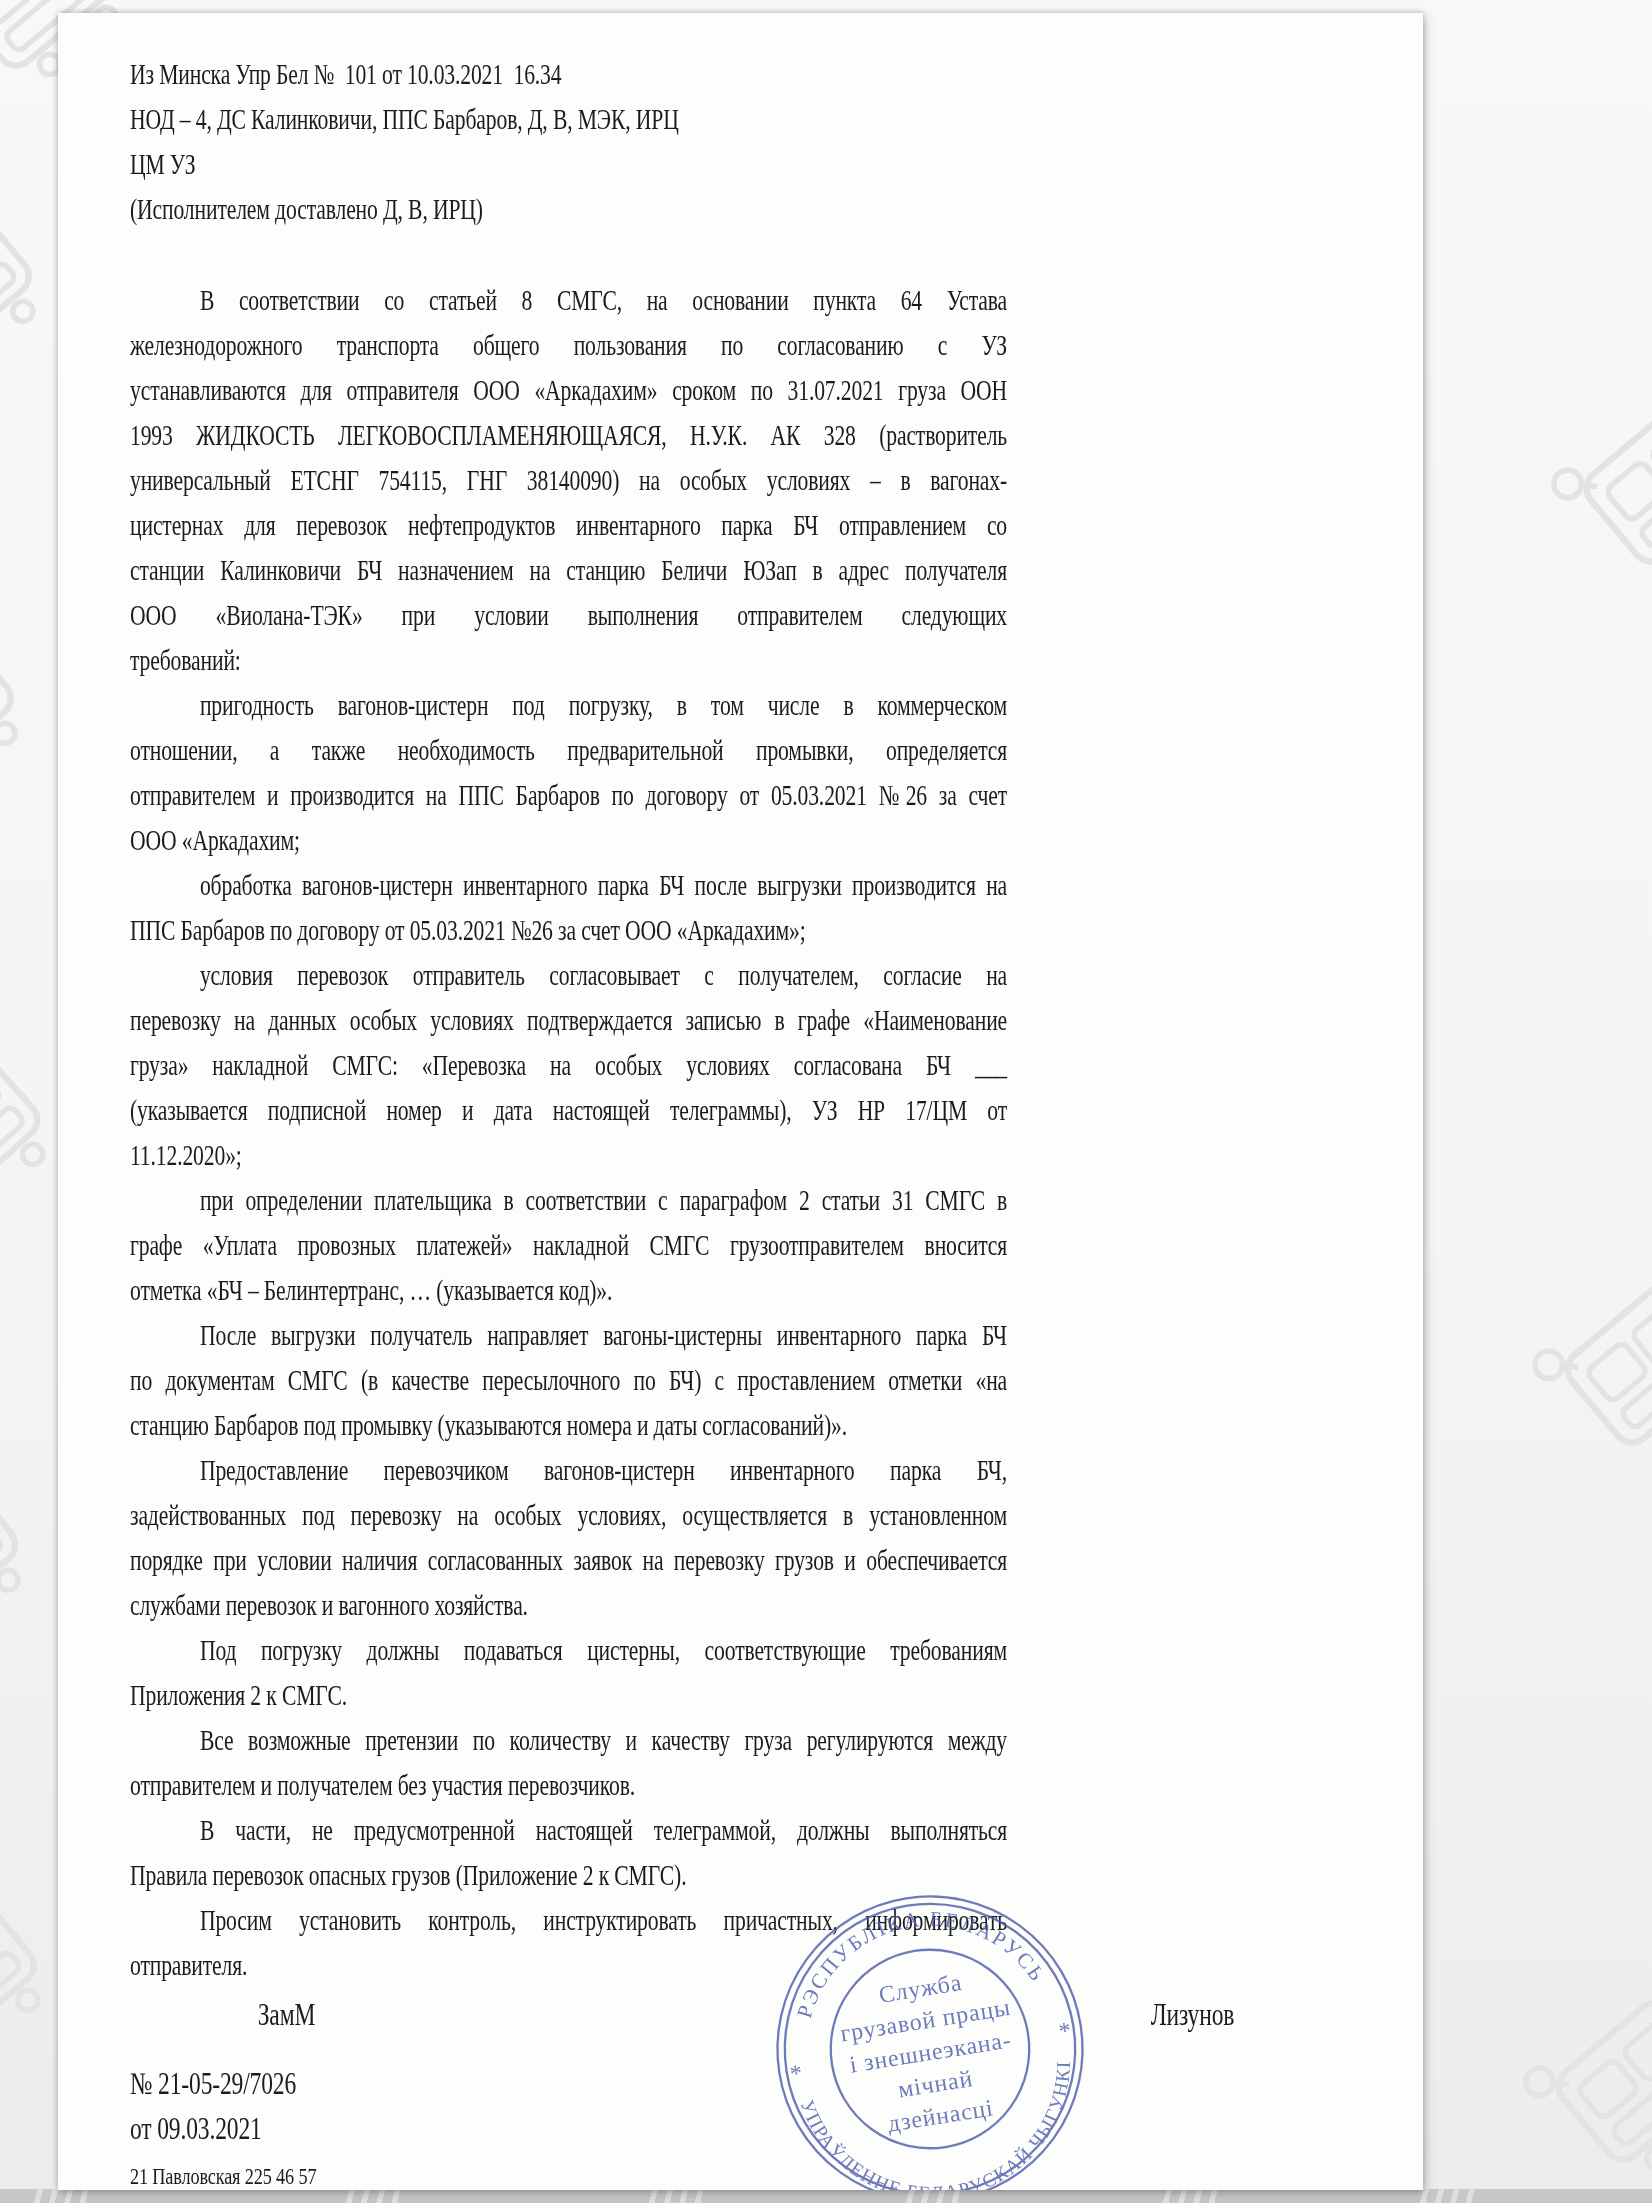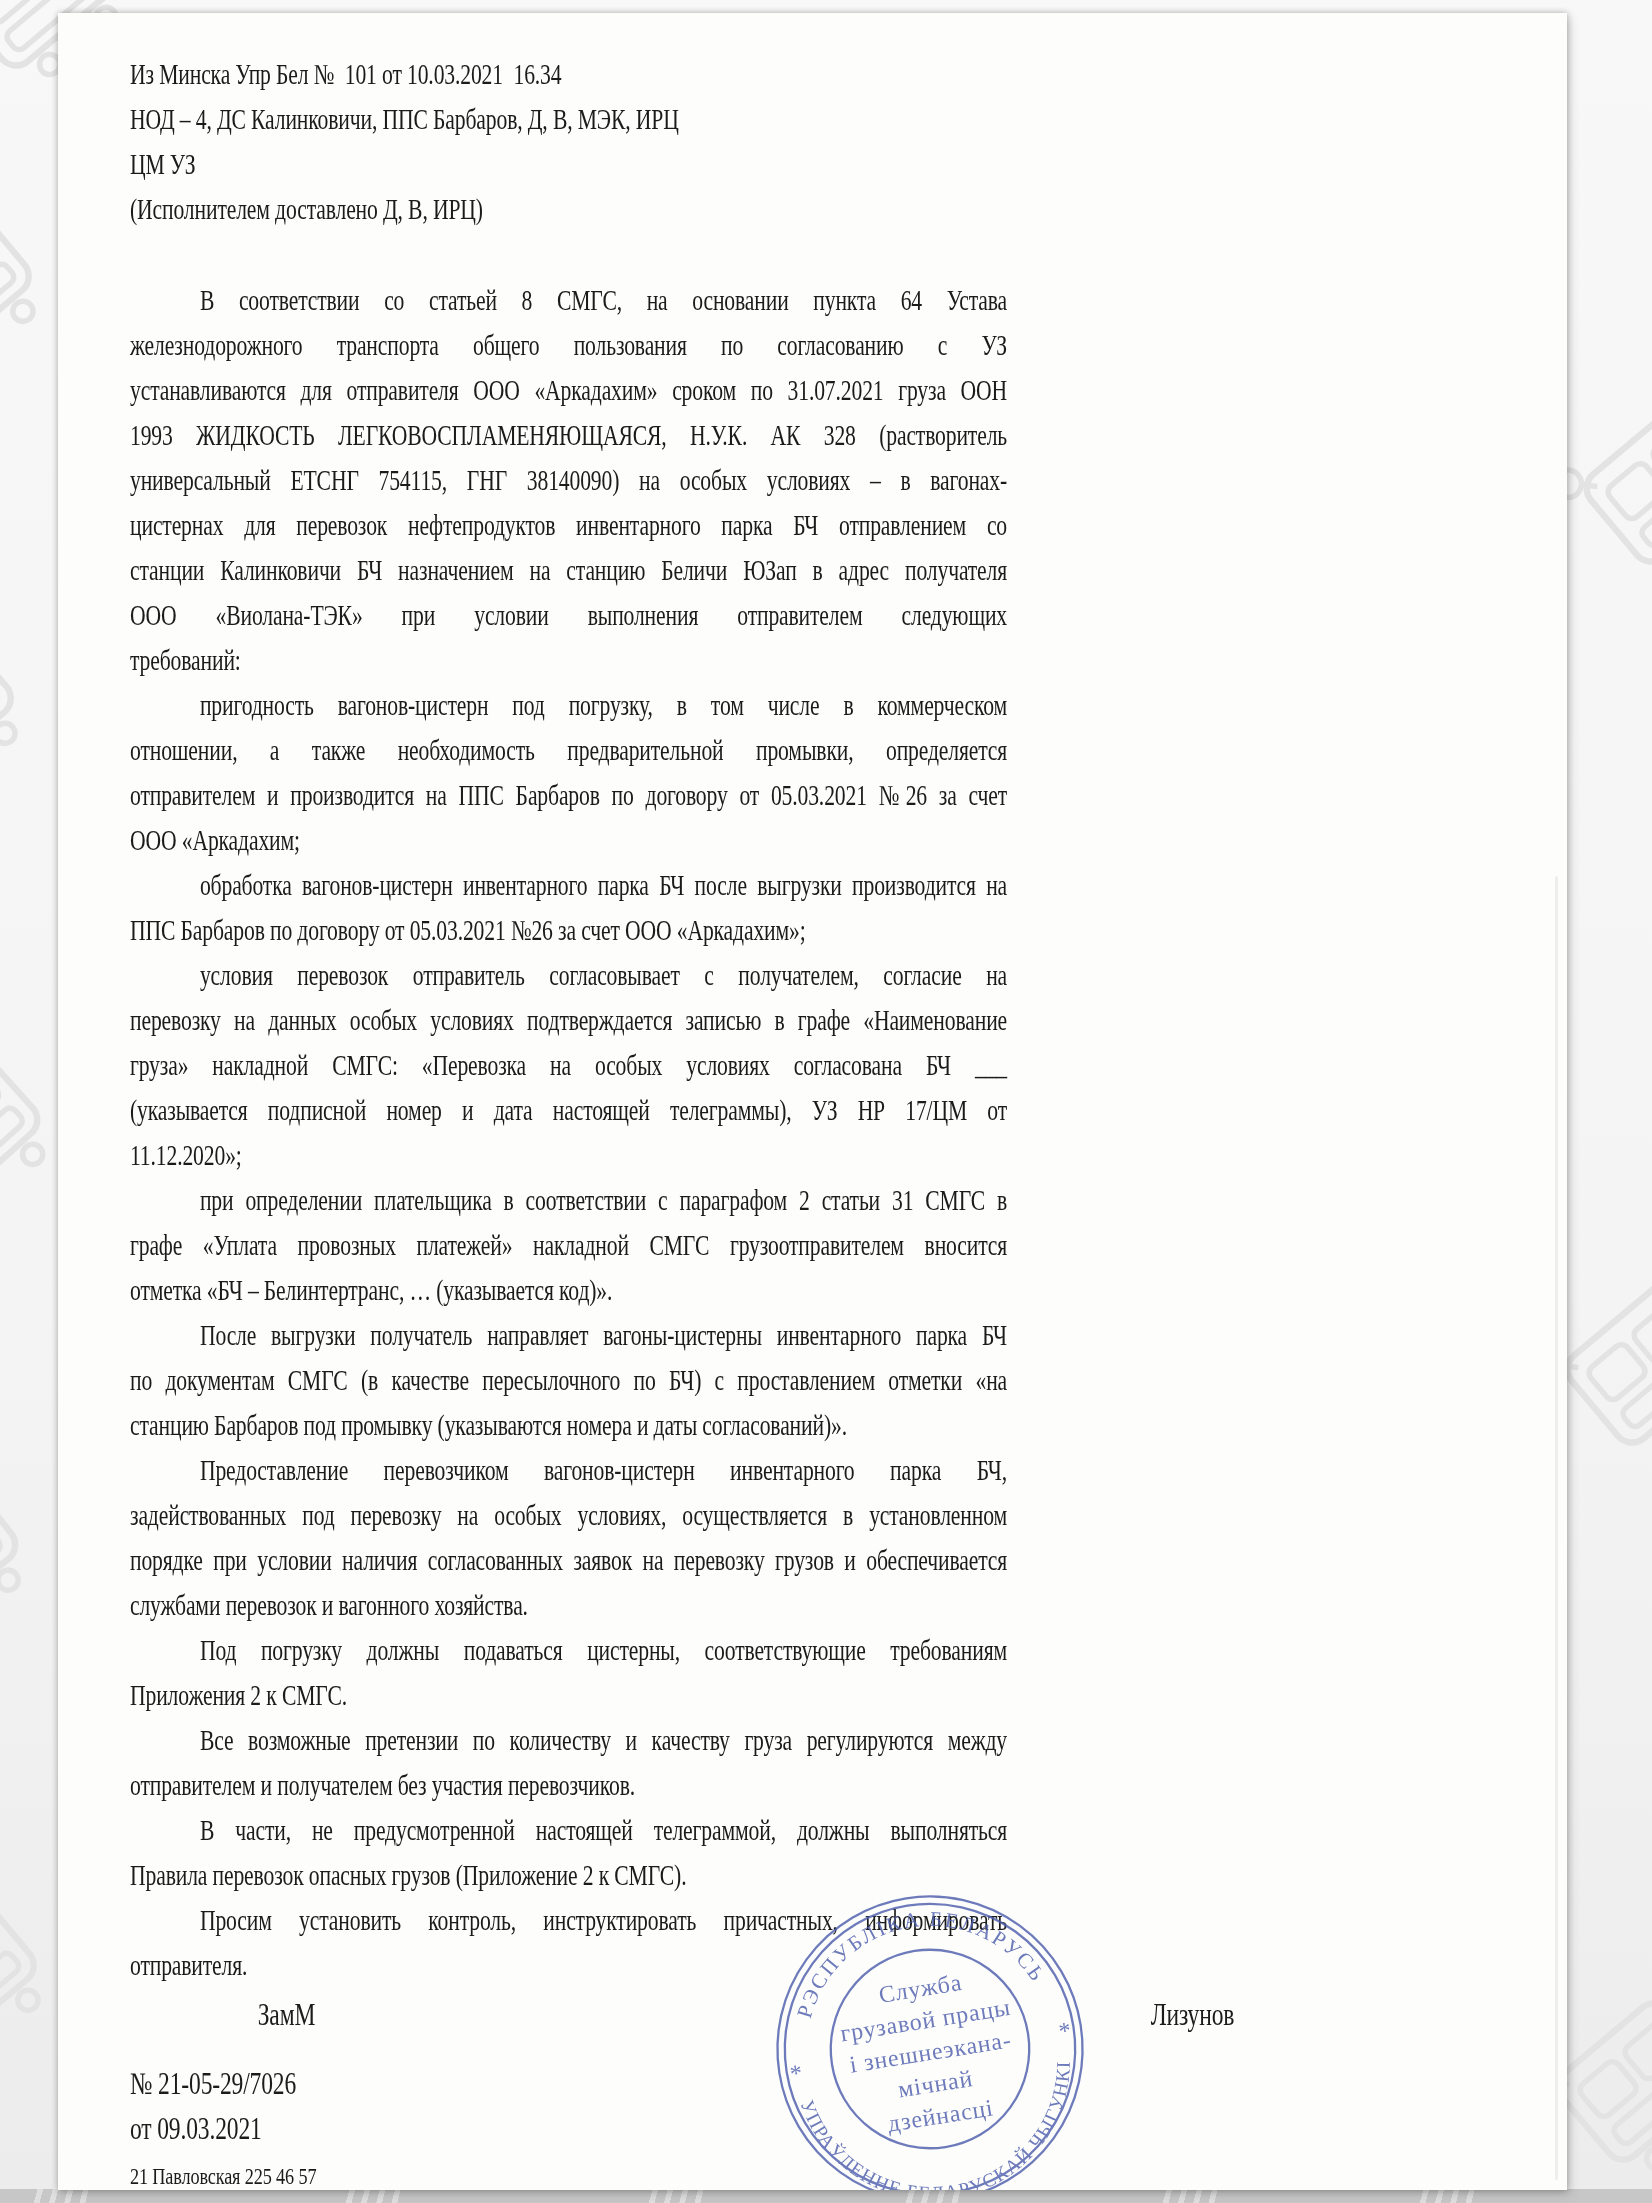--- a/index.html
+++ b/index.html
@@ -11,21 +11,21 @@
   }
   
   .wm{position:absolute;width:211px;height:211px;overflow:visible;}
   .wm use{stroke:#e3e3e3;fill:none;}
   
   .band{position:absolute;left:0;top:2189px;width:1653px;height:14.7px;background:#c7c7c7;}
   .band-stripe{position:absolute;top:0;height:100%;width:64px;
     background:repeating-linear-gradient(105deg,transparent 0 9.2px,#dfdfdf 9.2px 14.7px);}
   
   .page{
-    position:absolute;left:58px;top:13px;width:1509px;height:2177px;
+    position:absolute;left:58px;top:13px;width:1365px;height:2177px;
     background:#fdfdfc;overflow:hidden;
     box-shadow:0 0 6.4px rgba(0,0,0,.28),2.8px 3.7px 11px rgba(0,0,0,.16);
   }
   .scan-line{position:absolute;left:1497px;top:863px;width:2.8px;height:1304px;background:#eeeeee;border-radius:1.8px;}
   
   .content{
     position:absolute;left:72px;top:0;width:1154px;
     transform:scaleX(0.76);transform-origin:left top;
     font-size:28.5px;line-height:45px;letter-spacing:-0.2px;
   }

